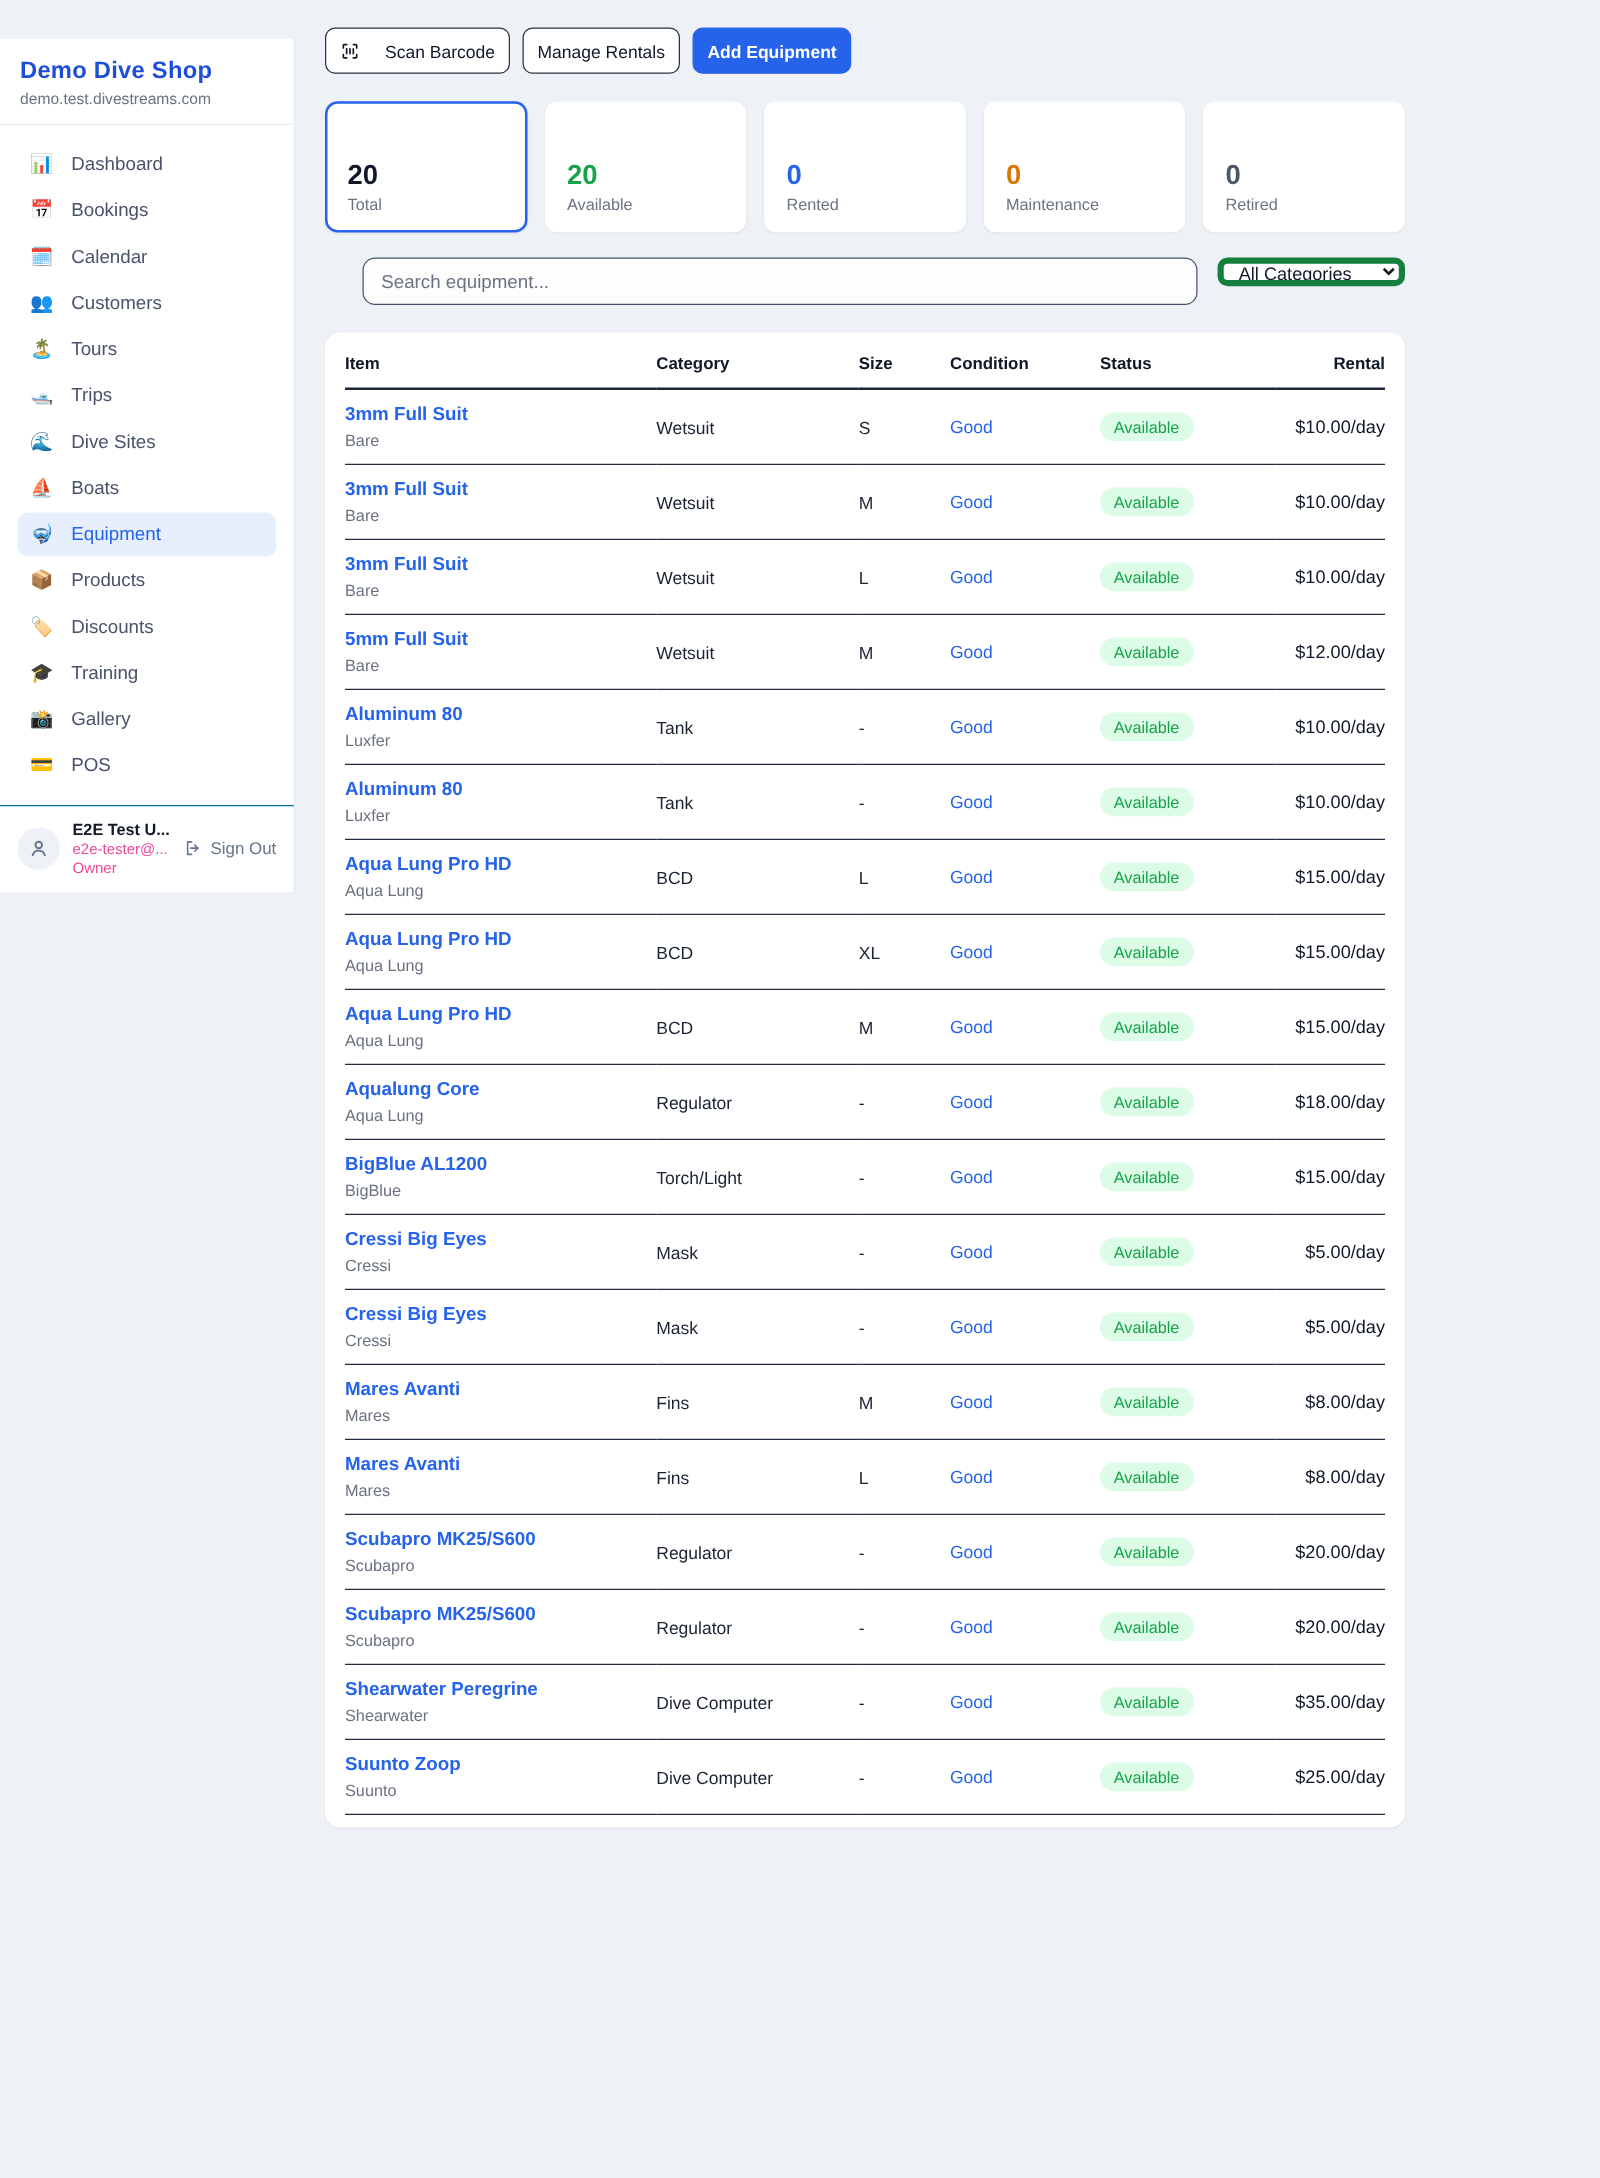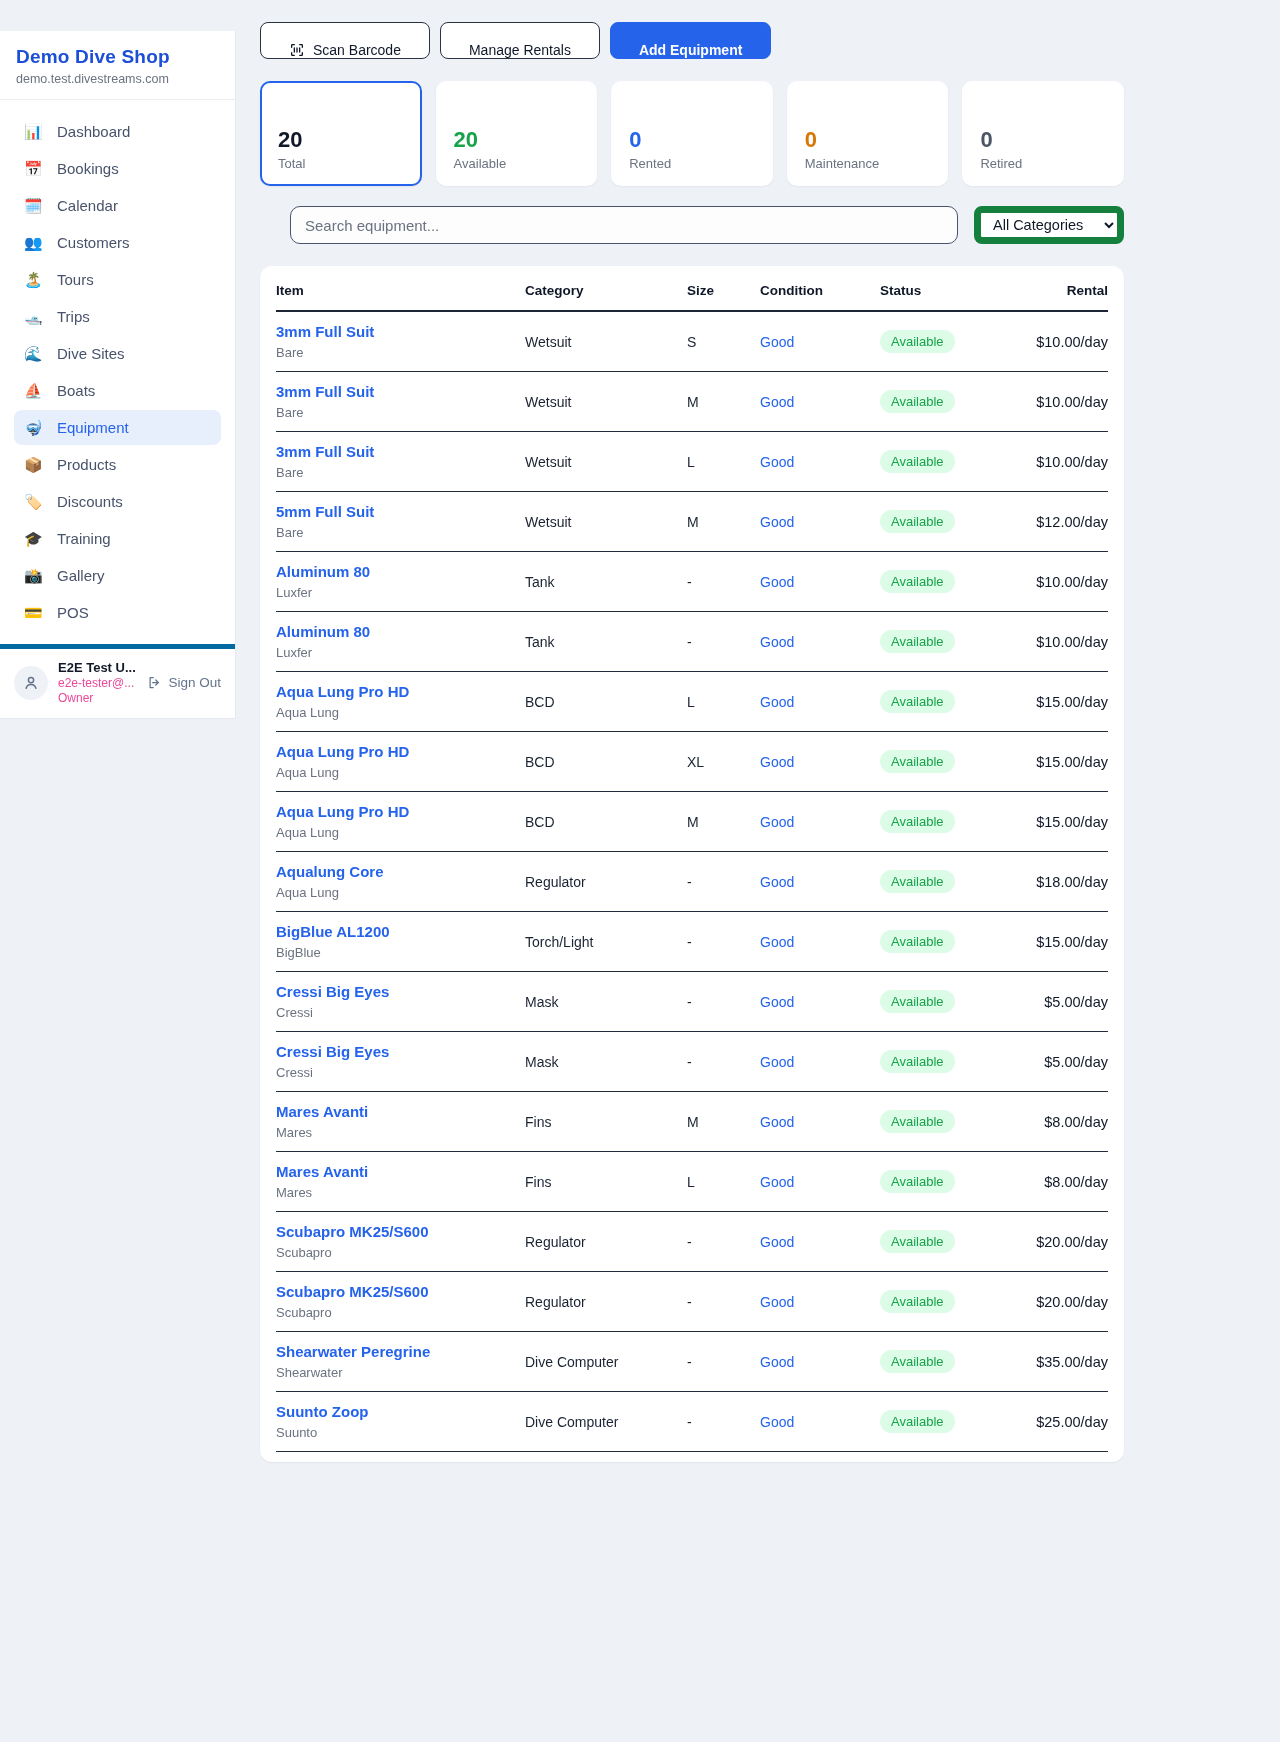--- a/index.html
+++ b/index.html
@@ -24,21 +24,21 @@
   .brand-domain { color:#6b7280; font-size:12.5px; margin-top:4px; }
   .nav { padding:14px 14px 6px; }
   .nav-item {
     display:flex; align-items:center; gap:13px;
     padding:9px 10px; border-radius:8px;
     color:#48536b; font-size:15px; cursor:pointer; margin-bottom:2px;
   }
   .nav-item.active { background:#e7effd; color:#2563eb; font-weight:500; }
   .nav-icon { width:20px; text-align:center; font-size:15px; line-height:1; }
   .user-box {
-    margin-top:6px; border-top:5px solid #0369a1;
+    margin-top:6px; border-top:1px solid #0369a1;
     padding:11px 14px 13px;
     display:flex; align-items:center; gap:10px;
   }
   .avatar {
     width:34px; height:34px; border-radius:50%;
     background:#eef1f6; display:flex; align-items:center; justify-content:center;
     flex:0 0 auto;
   }
   .user-info { min-width:0; }
   .user-name { font-size:13px; font-weight:700; color:#111827; white-space:nowrap; }
@@ -47,22 +47,22 @@
     margin-left:auto; display:flex; align-items:center; gap:6px;
     color:#64748b; font-size:13.5px; cursor:pointer; white-space:nowrap;
   }
   
   .main { position:absolute; left:236px; top:0; width:912px; padding:22px 24px 0; }
   .page-header { display:flex; align-items:center; justify-content:space-between; }
   .page-title { font-size:24px; font-weight:700; color:#101828; letter-spacing:.1px; }
   .page-subtitle { font-size:14px; color:#6b7280; margin-top:5px; }
   .header-actions { display:flex; gap:10px; align-items:center; }
   .btn {
-    height:37px; padding:0 28px; border-radius:8px; font-size:14px;
-    display:flex; align-items:flex-end; gap:8px; cursor:pointer;
+    height:37px; padding:0 11px; border-radius:8px; font-size:14px;
+    display:flex; align-items:center; gap:20px; cursor:pointer;
     font-family:"Liberation Sans", sans-serif;
   }
   .btn-outline { background:#fff; border:1px solid #2a3342; color:#101828; font-weight:500; }
   .btn-primary { background:#2563eb; border:1px solid #2563eb; color:#fff; font-weight:700; }
   
   .stats { display:flex; gap:14px; margin-top:22px; }
   .stat-card {
     flex:1; background:#fff; border-radius:10px;
     border:2px solid transparent;
     box-shadow:0 1px 2px rgba(16,24,40,.05);
@@ -73,21 +73,21 @@
   .stat-label { font-size:13px; color:#6b7280; margin-top:3px; }
   
   .filters { display:flex; gap:16px; margin-top:20px;padding-left:30px; }
   .search-input {
     flex:1; height:38px; border:1px solid #49536b; border-radius:10px;
     padding:0 14px; font-size:15px; color:#111827; background:#fdfdfe; outline:none;
     font-family:"Liberation Sans", sans-serif;
   }
   .search-input::placeholder { color:#6b7280; }
   .category-select {
-    width:150px; height:38px; border:7px solid #15803d; border-radius:8px;
+    width:150px; height:23px; border:5px solid #15803d; border-radius:8px;
     background:#fff; font-size:14.5px; color:#101828; padding:0 8px;
     font-family:"Liberation Sans", sans-serif;
   }
   
   .table-card {
     margin-top:22px; background:#fff; border-radius:12px;
     box-shadow:0 1px 2px rgba(16,24,40,.05);
     padding:2px 16px 10px; margin-bottom:24px;
   }
   table { width:100%; border-collapse:collapse; }

